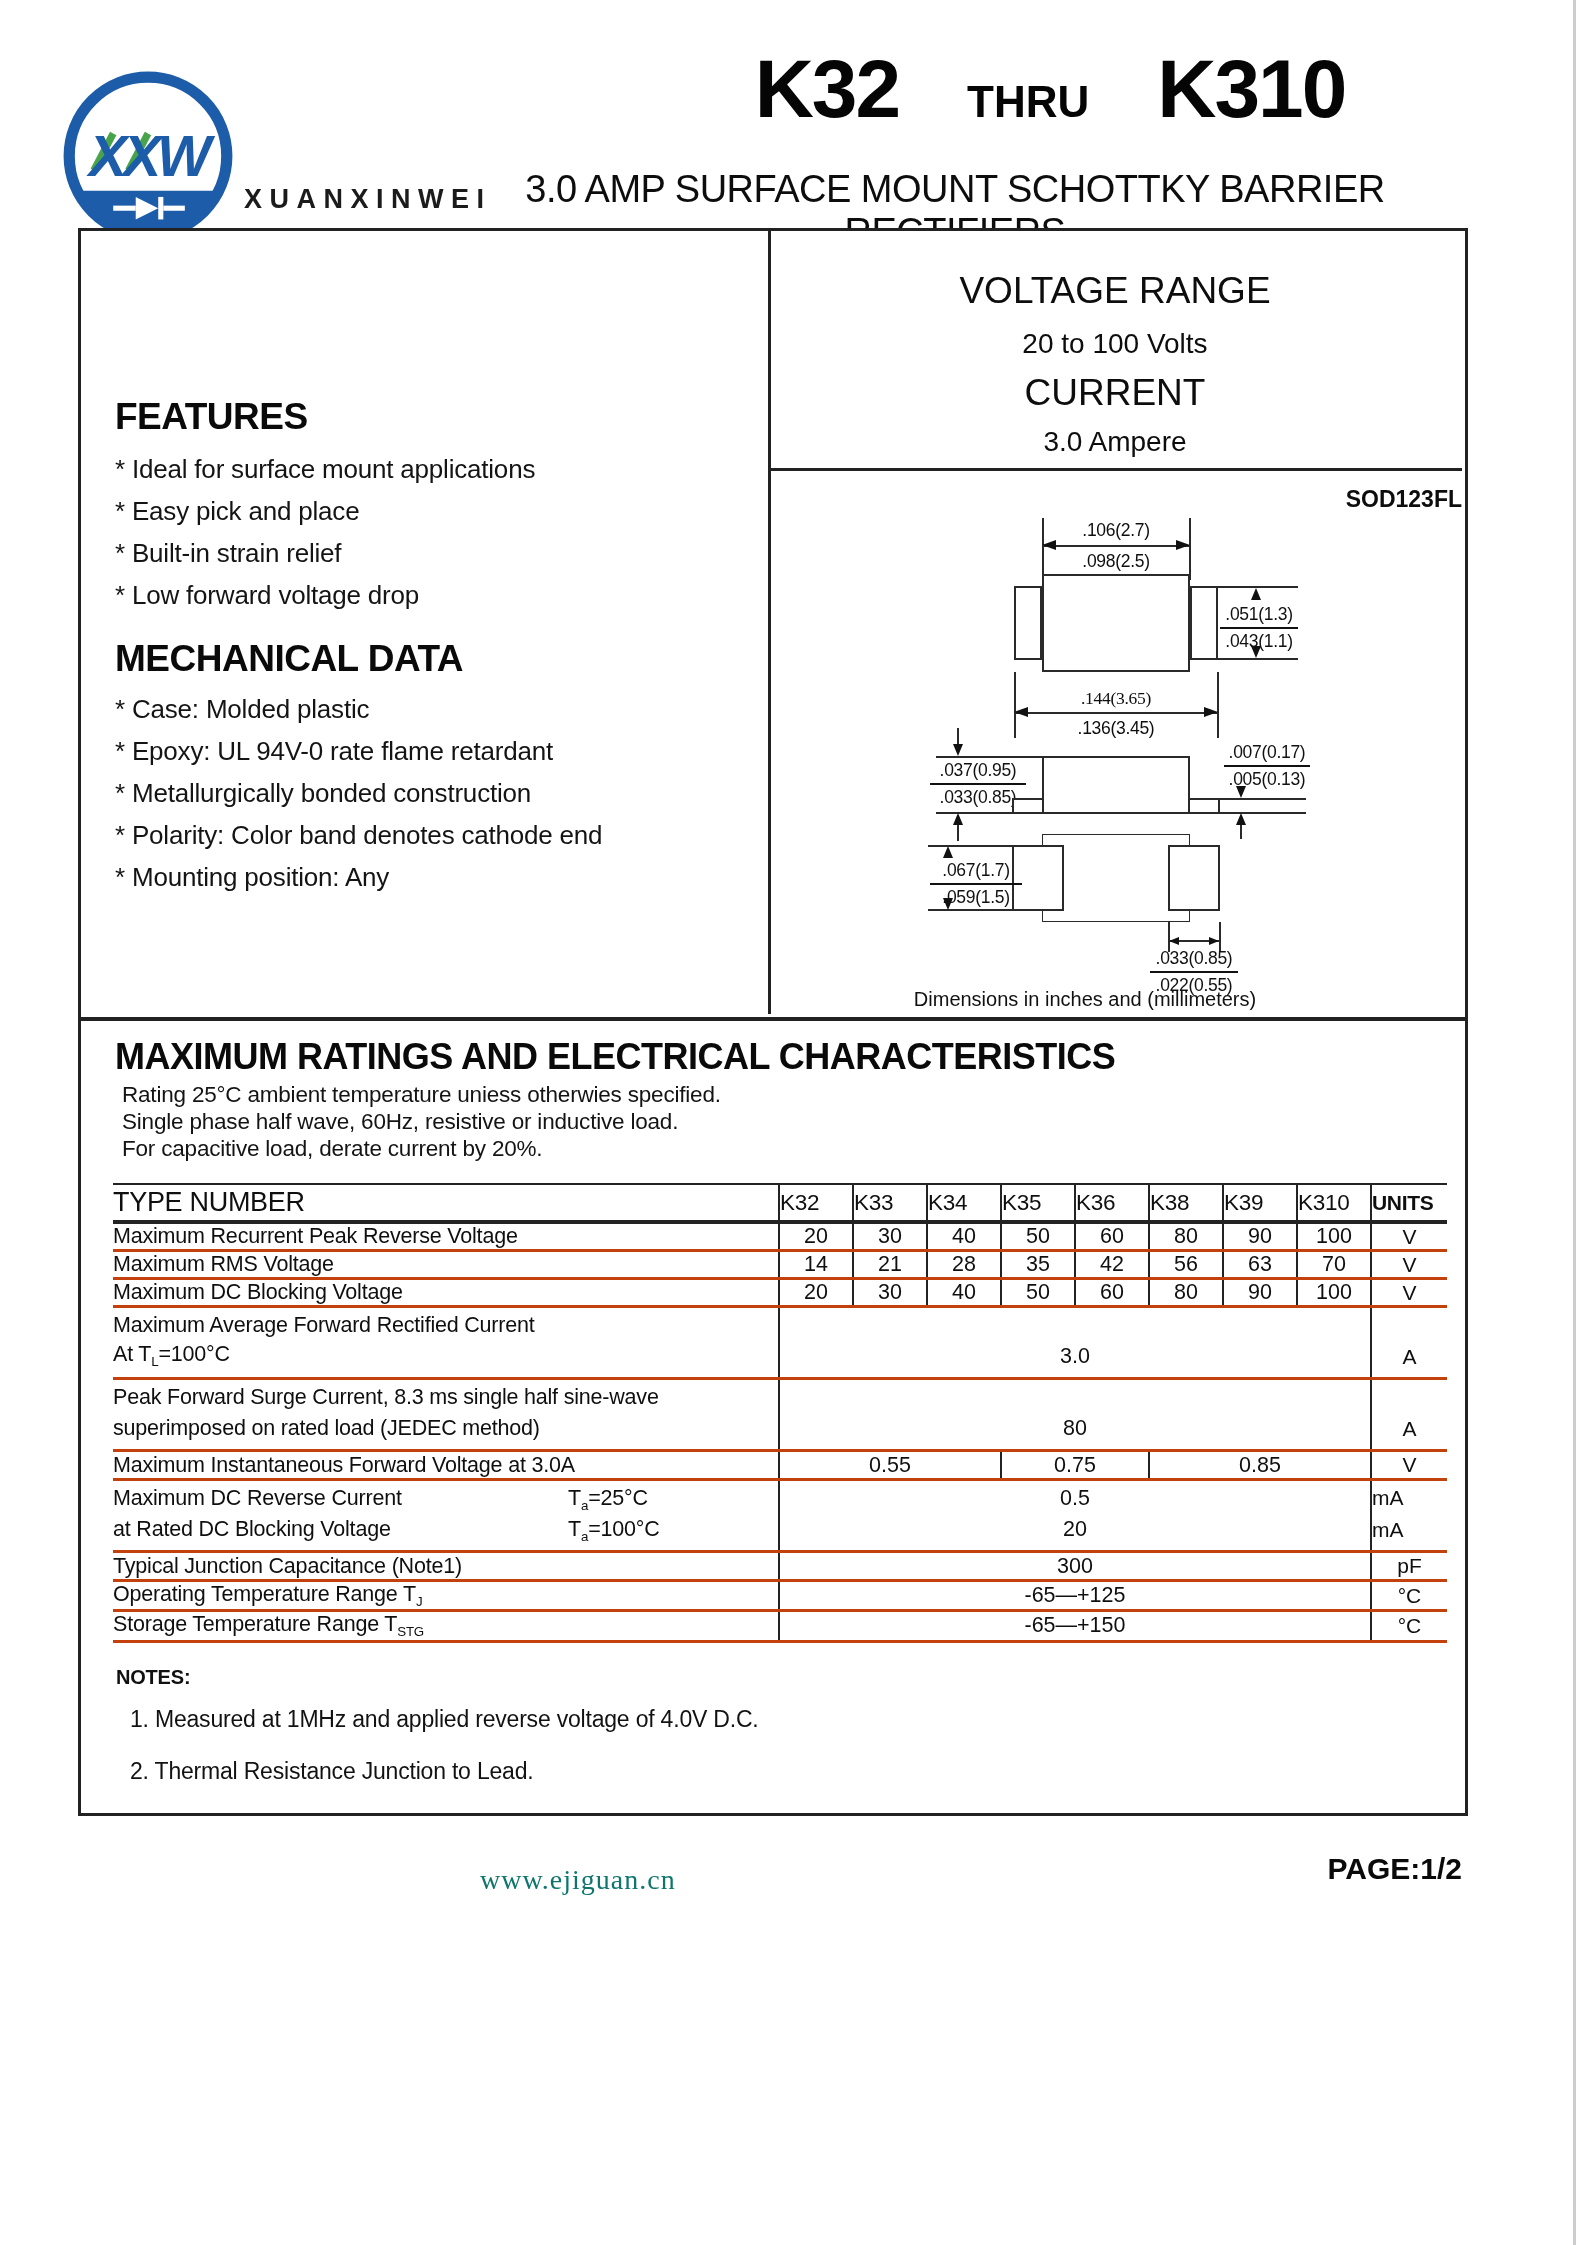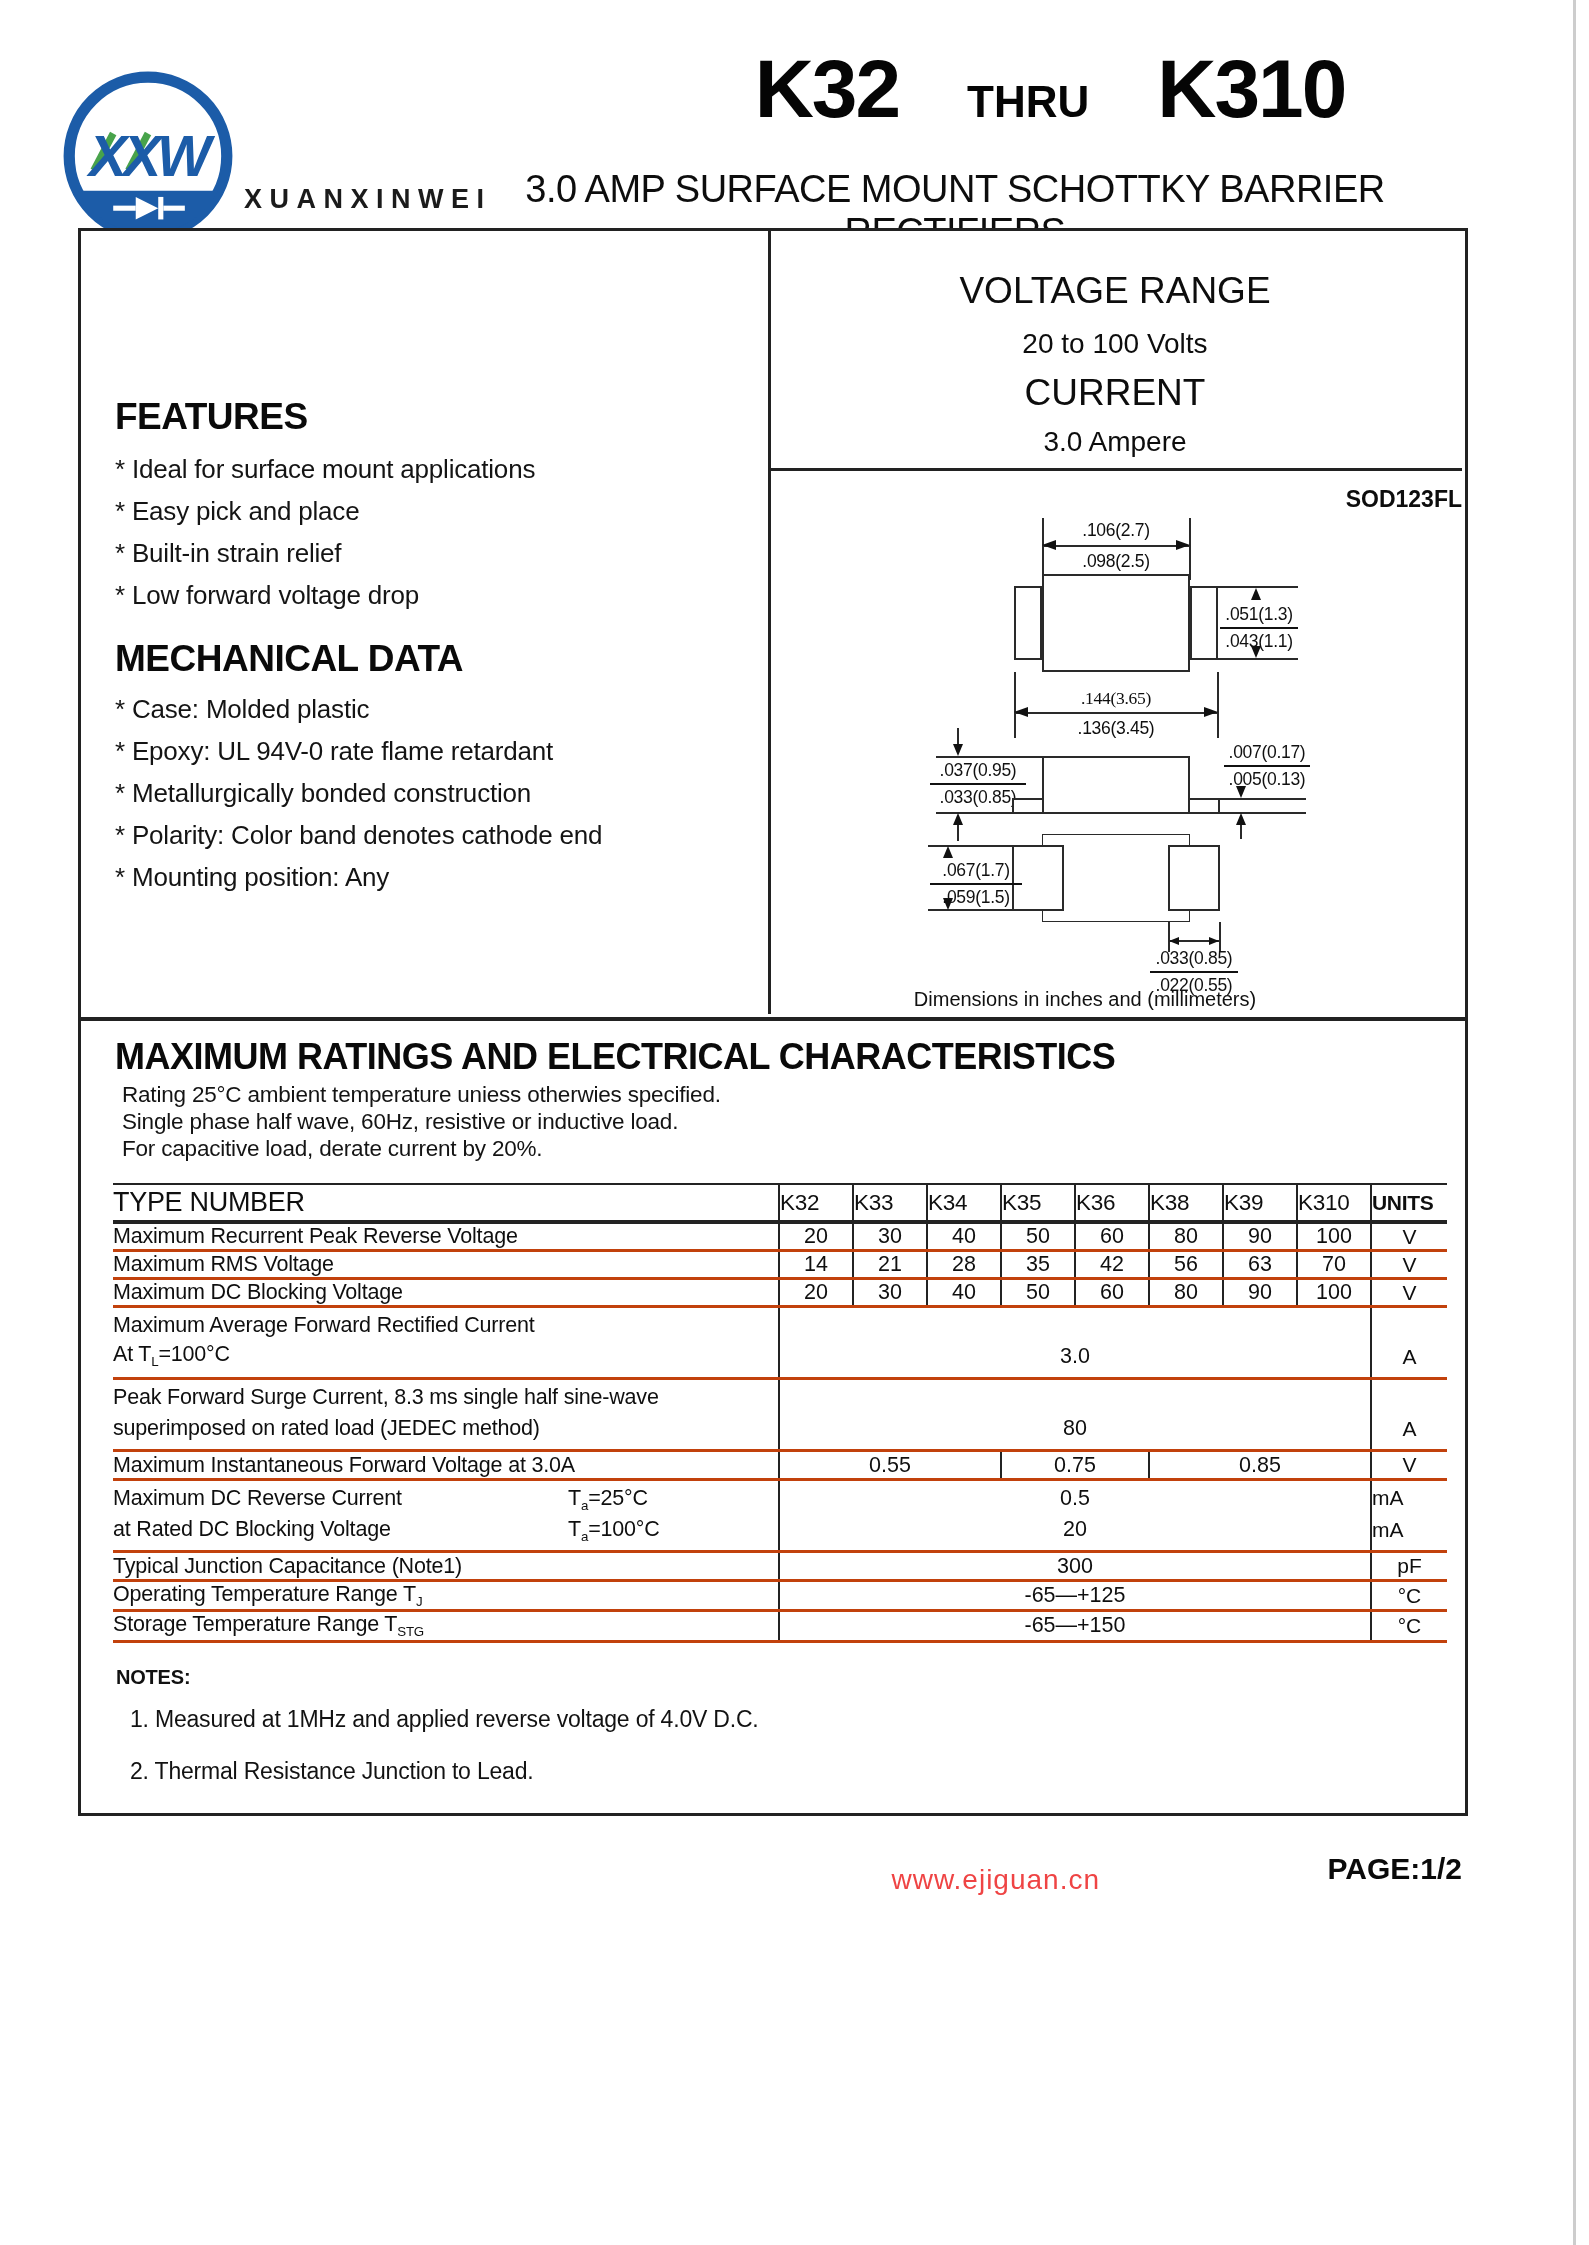--- a/index.html
+++ b/index.html
@@ -67,22 +67,22 @@
   td.unit{font-size:21px;text-align:center;}
   .tl{display:flex;flex-direction:column;justify-content:space-between;height:69px;box-sizing:border-box;padding:5px 0 8px 0;}
   .tl .line{position:relative;}
   .condtab{position:absolute;left:455px;top:0;}
   .botonly{display:flex;align-items:flex-end;justify-content:center;height:69px;box-sizing:border-box;padding-bottom:8px;}
   sub{font-size:0.62em;}
 
   .notes-head{position:absolute;left:116px;top:1666px;font-size:20px;font-weight:bold;letter-spacing:-0.2px;}
   .note{position:absolute;left:130px;font-size:23px;letter-spacing:-0.2px;color:#121212;}
 
-  .footer-site{position:absolute;left:480px;top:1864px;width:620px;text-align:right;
-               font-family:Liberation Sans, sans-serif;font-size:28px;color:#ef4444;letter-spacing:1px;}
+  .footer-site{position:absolute;left:480px;top:1864px;width:620px;text-align:left;
+               font-family:Liberation Serif, serif;font-size:28px;color:#0f766e;letter-spacing:1px;}
   .footer-page{position:absolute;left:1298px;top:1852px;width:164px;text-align:right;font-size:30px;font-weight:bold;color:#0a0a0a;}
   .page-edge{position:absolute;left:1573px;top:0;width:3px;height:2245px;background:#cdcdcd;}
 </style>
 </head>
 <body>
 
 <div class="page">
 
   <div class="abs" style="left:60px;top:68px;width:176px;height:176px;">
     <svg width="176" height="176" viewBox="0 0 172 172">

